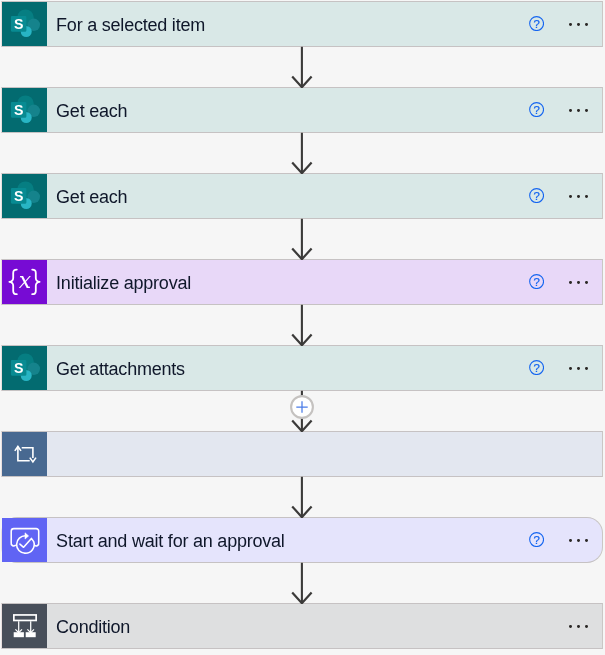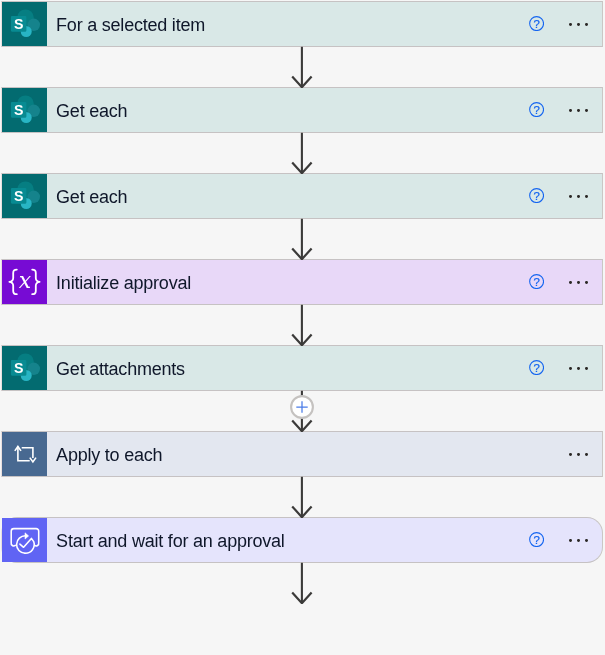--- a/index.html
+++ b/index.html
@@ -181,31 +181,20 @@
     <div class="card-icon" style="background: rgb(72, 105, 145);">
       <svg class="icn" width="45" height="44" viewBox="0 0 45 44">
       <g fill="none" stroke="#ffffff" stroke-width="1.6" stroke-linecap="butt" stroke-linejoin="miter">
         <path d="M15.9 14.6 L15.9 28.8 L27.7 28.8"></path>
         <path d="M19.7 15.7 L30.9 15.7 L30.9 25.9"></path>
         <path d="M12.8 18.9 L15.9 14.5 L19.0 18.9"></path>
         <path d="M27.8 25.6 L30.9 29.9 L34.0 25.6"></path>
       </g>
     </svg>
     </div>
-    <div class="card-body">
-      <div class="card-title">Apply to each</div>
-      <div class="card-actions">
-
-        <div class="ellipsis" title="">
-          <i></i>
-            <i></i>
-            <i></i>
-        </div>
-      </div>
-    </div>
   </div>
   <div class="card" style="top: 517px; background: rgb(229, 228, 252); border-radius: 16px;">
     <div class="card-icon" style="background: rgb(96, 100, 244);">
       <svg class="icn" width="45" height="44" viewBox="0 0 45 44">
       <path d="M13.3 27.4 A2.6 2.6 0 0 1 9.2 24.8 L9.2 13.2 A2.6 2.6 0 0 1 11.8 10.6 L34.1 10.6 A2.6 2.6 0 0 1 36.7 13.2 L36.7 24.8 A2.6 2.6 0 0 1 32.6 27.4" fill="none" stroke="#ffffff" stroke-width="1.55" stroke-linecap="round"></path>
       <path d="M23.0 35.2 A8.7 8.7 0 1 1 23.6 17.8" fill="none" stroke="#ffffff" stroke-width="1.55" stroke-linecap="round"></path>
       <path d="M17.9 26.1 L21.6 29.3 L29.4 20.4 L31.7 23.6 A8.7 8.7 0 0 1 23.0 35.2" fill="none" stroke="#ffffff" stroke-width="1.55" stroke-linecap="round" stroke-linejoin="round"></path>
       <path d="M23.0 14.8 L26.6 17.95 L23.0 21.1 Z" fill="#ffffff" stroke="#ffffff" stroke-width="0.55" stroke-linejoin="round"></path>
     </svg>
     </div>
@@ -217,20 +206,46 @@
           <text x="8.05" y="12.5" font-size="12.0" fill="#1565f0" stroke="#1565f0" stroke-width="0.25" text-anchor="middle">?</text>
         </svg>
         <div class="ellipsis" title="">
           <i></i>
             <i></i>
             <i></i>
         </div>
       </div>
     </div>
   </div>
+  <div class="card" style="top: 603px; background: rgb(222, 223, 224);">
+    <div class="card-icon" style="background: rgb(72, 79, 90);">
+      <svg class="icn" width="45" height="44" viewBox="0 0 45 44">
+      <rect x="11.85" y="10.95" width="22.3" height="5.5" fill="none" stroke="#ffffff" stroke-width="1.7"></rect>
+      <g fill="none" stroke="#ffffff" stroke-width="1.25">
+        <path d="M16.7 17.3 L16.7 28.4"></path>
+        <path d="M28.7 17.3 L28.7 28.4"></path>
+        <path d="M13.4 25.4 L16.7 28.7 L20.0 25.4"></path>
+        <path d="M25.4 25.4 L28.7 28.7 L32.0 25.4"></path>
+      </g>
+      <rect x="11.7" y="28.2" width="10.2" height="5.0" fill="#ffffff"></rect>
+      <rect x="23.7" y="28.2" width="10.0" height="5.0" fill="#ffffff"></rect>
+    </svg>
+    </div>
+    <div class="card-body">
+      <div class="card-title">Condition</div>
+      <div class="card-actions">
+
+        <div class="ellipsis" title="">
+          <i></i>
+            <i></i>
+            <i></i>
+        </div>
+      </div>
+    </div>
+  </div>
   <div class="conn" style="top:46px">
     <svg width="22" height="42" viewBox="0 0 22 42">
       <path d="M10.9 0.8 L10.9 41.0" stroke="#3b3a39" stroke-width="2.1" fill="none"></path>
       <path d="M1.2 30.4 L10.9 41.2 L20.6 30.4" stroke="#3b3a39" stroke-width="2.2" fill="none" stroke-linecap="butt" stroke-linejoin="miter"></path>
     </svg>
   </div>
   <div class="conn" style="top:132px">
     <svg width="22" height="42" viewBox="0 0 22 42">
       <path d="M10.9 0.8 L10.9 41.0" stroke="#3b3a39" stroke-width="2.1" fill="none"></path>
       <path d="M1.2 30.4 L10.9 41.2 L20.6 30.4" stroke="#3b3a39" stroke-width="2.2" fill="none" stroke-linecap="butt" stroke-linejoin="miter"></path>

